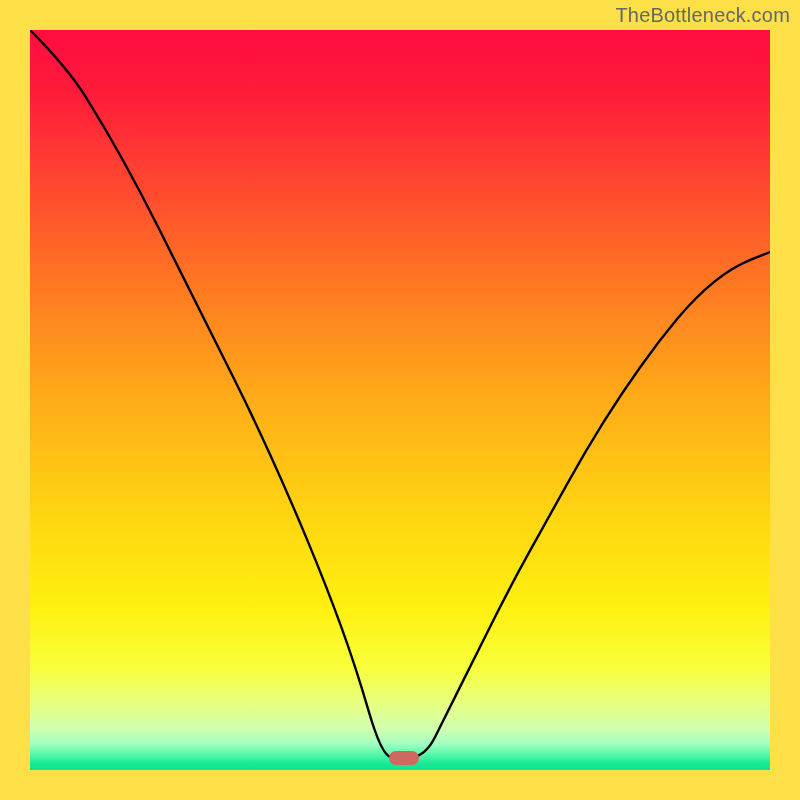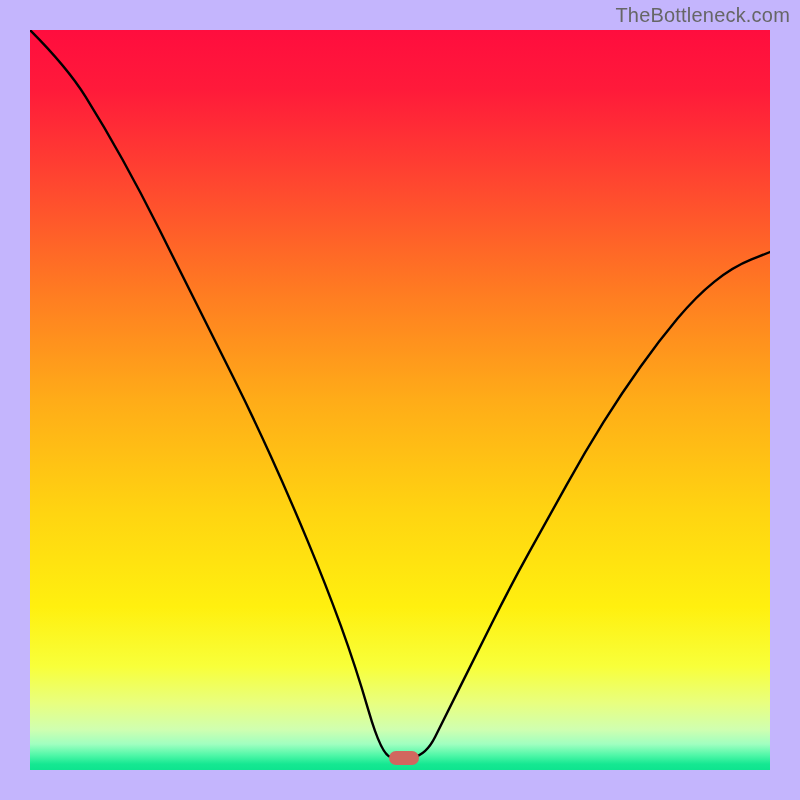--- a/index.html
+++ b/index.html
@@ -7,21 +7,21 @@
     padding: 0;
     width: 800px;
     height: 800px;
     background: #000;
     font-family: Arial, Helvetica, sans-serif;
   }
   .frame {
     position: relative;
     width: 800px;
     height: 800px;
-    background: #c4b5fd;
+    background: #fde047;
   }
   .watermark {
     position: absolute;
     top: 4px;
     right: 10px;
     color: #666;
     font-size: 20px;
     font-weight: 500;
     letter-spacing: 0.2px;
     z-index: 10;

